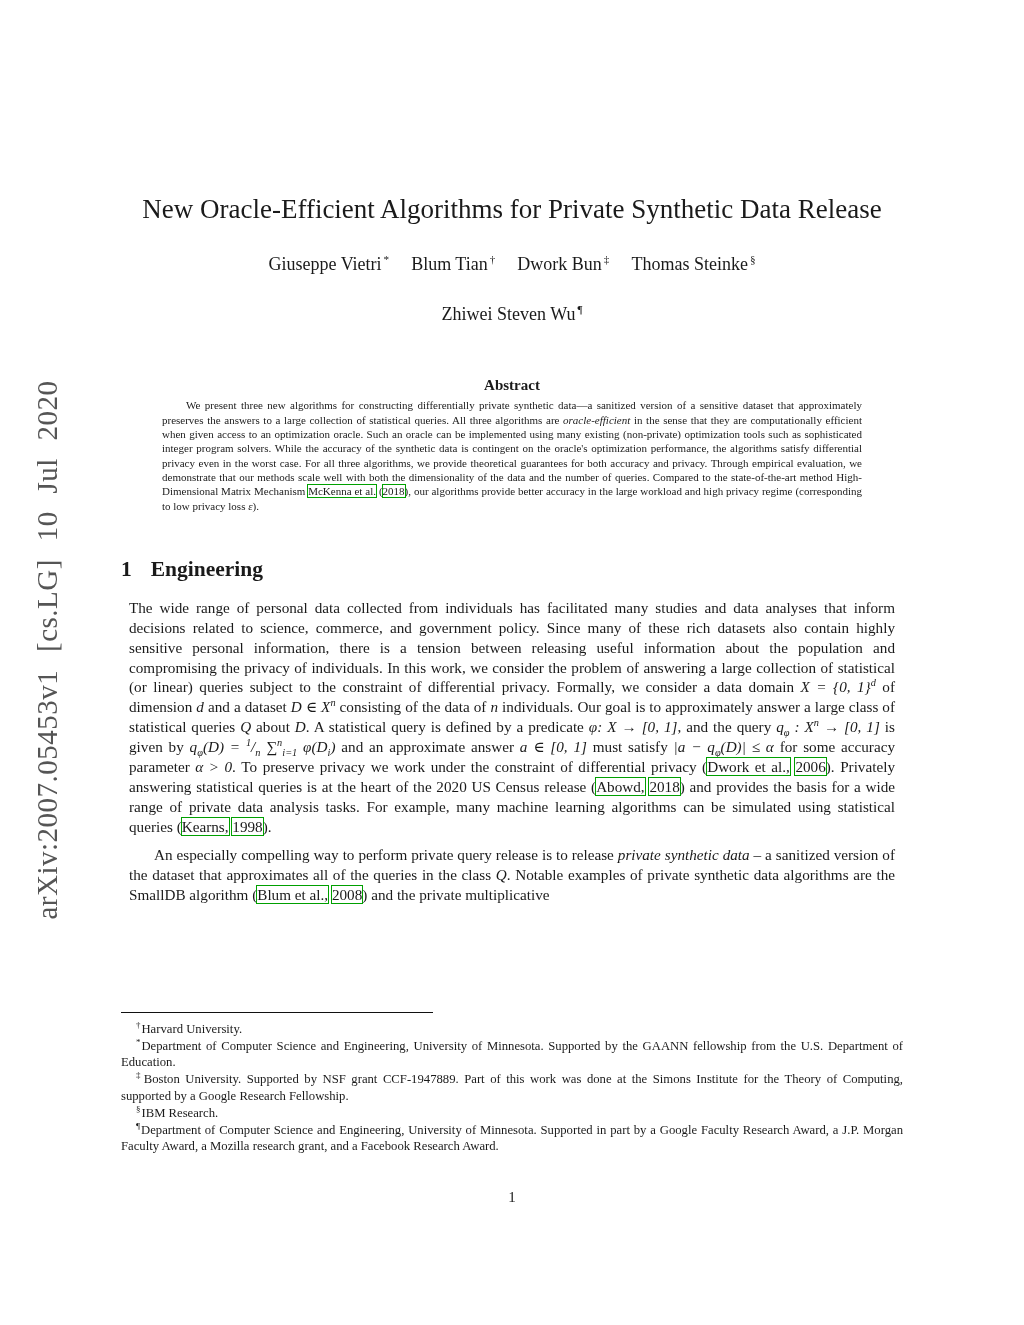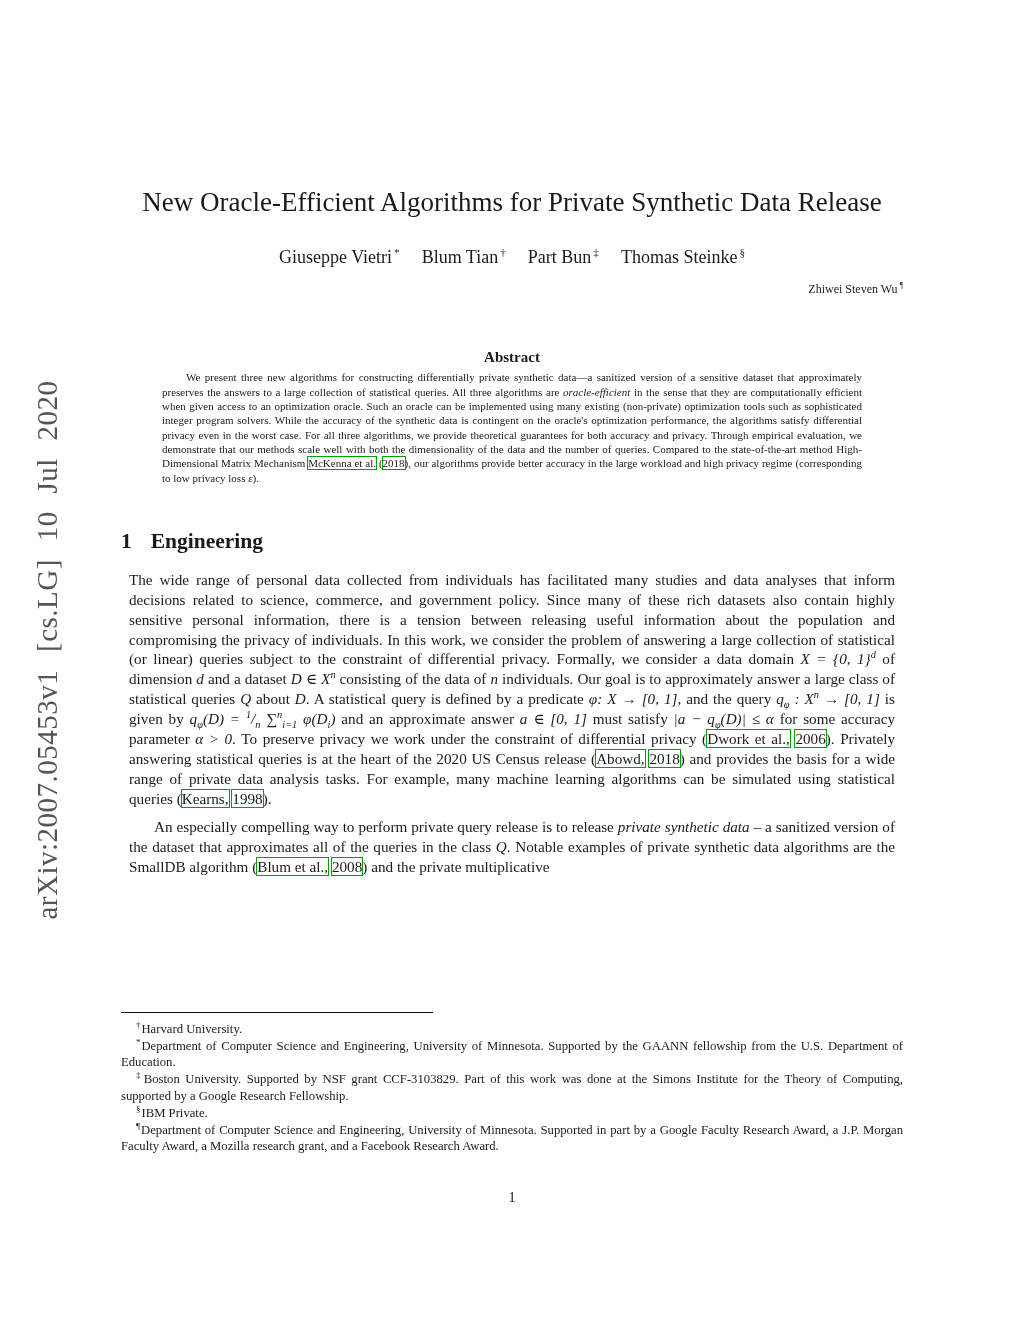--- a/index.html
+++ b/index.html
@@ -19,39 +19,39 @@
     left: 47px;
     transform: translate(-50%, -50%) rotate(-90deg);
     white-space: nowrap;
     font-size: 29px;
     letter-spacing: 0.5px;
     word-spacing: 10px;
     color: var(--stamp-gray, #555555);
   }
   .content { padding: 0 121px; }
   .title {
-    margin: 4px auto;
+    margin: 11px auto;
     padding-top: 180px;
     max-width: 742px;
     font-size: 27px;
     font-weight: 400;
     text-align: center;
     line-height: 1.35;
   }
   .authors-row {
     display: flex;
     justify-content: center;
     gap: 22px;
     margin-top: 26px;
     font-size: 18px;
   }
   .authors-row2 {
-    text-align: right;
-    margin-top: 13px;
-    font-size: 12px;
+    text-align: center;
+    margin-top: 28px;
+    font-size: 18px;
   }
   .author sup { font-size: 62%; margin-left: 2px; }
   .abstract { margin-top: 52px; }
   .abstract-heading {
     text-align: center;
     font-weight: 700;
     font-size: 15px;
     margin-bottom: 4px;
   }
   .abstract-body {
@@ -117,21 +117,21 @@
 
   <div class="arxiv-stamp">arXiv:2007.05453v1 [cs.LG] 10 Jul 2020</div>
 
   <div class="content">
 
     <h1 class="title">New Oracle-Efficient Algorithms for Private Synthetic Data Release</h1>
 
     <div class="authors-row">
       <span class="author"><span>Giuseppe Vietri</span><sup>*</sup></span>
       <span class="author"><span>Blum Tian</span><sup>†</sup></span>
-      <span class="author"><span>Part Bun</span><sup>‡</sup></span>
+      <span class="author"><span>Dwork Bun</span><sup>‡</sup></span>
       <span class="author"><span>Thomas Steinke</span><sup>§</sup></span>
     </div>
     <div class="authors-row2">
       <span class="author"><span>Zhiwei Steven Wu</span><sup>¶</sup></span>
     </div>
 
     <div class="abstract">
       <div class="abstract-heading">Abstract</div>
       <p class="abstract-body"><span class="seg-text">We present three new algorithms for constructing differentially private synthetic data—a sanitized version of a sensitive dataset that approximately preserves the answers to a large collection of statistical queries. All three algorithms are </span><span class="seg-italic">oracle-efficient</span><span class="seg-text"> in the sense that they are computationally efficient when given access to an optimization oracle. Such an oracle can be implemented using many existing (non-private) optimization tools such as sophisticated integer program solvers. While the accuracy of the synthetic data is contingent on the oracle's optimization performance, the algorithms satisfy differential privacy even in the worst case. For all three algorithms, we provide theoretical guarantees for both accuracy and privacy. Through empirical evaluation, we demonstrate that our methods scale well with both the dimensionality of the data and the number of queries. Compared to the state-of-the-art method High-Dimensional Matrix Mechanism </span><span class="seg-cite">McKenna et al.</span><span class="seg-text"> (</span><span class="seg-cite">2018</span><span class="seg-text">), our algorithms provide better accuracy in the large workload and high privacy regime (corresponding to low privacy loss </span><span class="seg-math">ε</span><span class="seg-text">).</span></p>
     </div>
@@ -142,20 +142,20 @@
 
     <p class="body-par"><span class="seg-text">The wide range of personal data collected from individuals has facilitated many studies and data analyses that inform decisions related to science, commerce, and government policy. Since many of these rich datasets also contain highly sensitive personal information, there is a tension between releasing useful information about the population and compromising the privacy of individuals. In this work, we consider the problem of answering a large collection of statistical (or linear) queries subject to the constraint of differential privacy. Formally, we consider a data domain </span><span class="seg-math">X = {0, 1}</span><span class="seg-sup">d</span><span class="seg-text"> of dimension </span><span class="seg-math">d</span><span class="seg-text"> and a dataset </span><span class="seg-math">D ∈ X</span><span class="seg-sup">n</span><span class="seg-text"> consisting of the data of </span><span class="seg-math">n</span><span class="seg-text"> individuals. Our goal is to approximately answer a large class of statistical queries </span><span class="seg-math">Q</span><span class="seg-text"> about </span><span class="seg-math">D</span><span class="seg-text">. A statistical query is defined by a predicate </span><span class="seg-math">φ: X → [0, 1]</span><span class="seg-text">, and the query </span><span class="seg-math">q</span><span class="seg-sub">φ</span><span class="seg-math"> : X</span><span class="seg-sup">n</span><span class="seg-math"> → [0, 1]</span><span class="seg-text"> is given by </span><span class="seg-math">q</span><span class="seg-sub">φ</span><span class="seg-math">(D) = </span><span class="seg-sup">1</span><span class="seg-math">/</span><span class="seg-sub">n</span><span class="seg-math"> ∑</span><span class="seg-sup">n</span><span class="seg-sub">i=1</span><span class="seg-math"> φ(D</span><span class="seg-sub">i</span><span class="seg-math">)</span><span class="seg-text"> and an approximate answer </span><span class="seg-math">a ∈ [0, 1]</span><span class="seg-text"> must satisfy </span><span class="seg-math">|a − q</span><span class="seg-sub">φ</span><span class="seg-math">(D)| ≤ α</span><span class="seg-text"> for some accuracy parameter </span><span class="seg-math">α &gt; 0</span><span class="seg-text">. To preserve privacy we work under the constraint of differential privacy (</span><span class="seg-cite">Dwork et al.,</span><span class="seg-text"> </span><span class="seg-cite">2006</span><span class="seg-text">). Privately answering statistical queries is at the heart of the 2020 US Census release (</span><span class="seg-cite">Abowd,</span><span class="seg-text"> </span><span class="seg-cite">2018</span><span class="seg-text">) and provides the basis for a wide range of private data analysis tasks. For example, many machine learning algorithms can be simulated using statistical queries (</span><span class="seg-cite">Kearns,</span><span class="seg-text"> </span><span class="seg-cite">1998</span><span class="seg-text">).</span></p>
     <p class="body-par indent"><span class="seg-text">An especially compelling way to perform private query release is to release </span><span class="seg-italic">private synthetic data</span><span class="seg-text"> – a sanitized version of the dataset that approximates all of the queries in the class </span><span class="seg-math">Q</span><span class="seg-text">. Notable examples of private synthetic data algorithms are the SmallDB algorithm (</span><span class="seg-cite">Blum et al.,</span><span class="seg-text"> </span><span class="seg-cite">2008</span><span class="seg-text">) and the private multiplicative</span></p>
 
   </div>
 
   <div class="footnotes">
     <div class="footnote-rule"></div>
     <p class="footnote"><sup>†</sup><span>Harvard University.</span></p>
     <p class="footnote"><sup>*</sup><span>Department of Computer Science and Engineering, University of Minnesota. Supported by the GAANN fellowship from the U.S. Department of Education.</span></p>
-    <p class="footnote"><sup>‡</sup><span>Boston University. Supported by NSF grant CCF-3103829. Part of this work was done at the Simons Institute for the Theory of Computing, supported by a Google Research Fellowship.</span></p>
-    <p class="footnote"><sup>§</sup><span>IBM Private.</span></p>
+    <p class="footnote"><sup>‡</sup><span>Boston University. Supported by NSF grant CCF-1947889. Part of this work was done at the Simons Institute for the Theory of Computing, supported by a Google Research Fellowship.</span></p>
+    <p class="footnote"><sup>§</sup><span>IBM Research.</span></p>
     <p class="footnote"><sup>¶</sup><span>Department of Computer Science and Engineering, University of Minnesota. Supported in part by a Google Faculty Research Award, a J.P. Morgan Faculty Award, a Mozilla research grant, and a Facebook Research Award.</span></p>
   </div>
 
   <div class="page-number">1</div>
 
 </div>
 
 </body></html>

